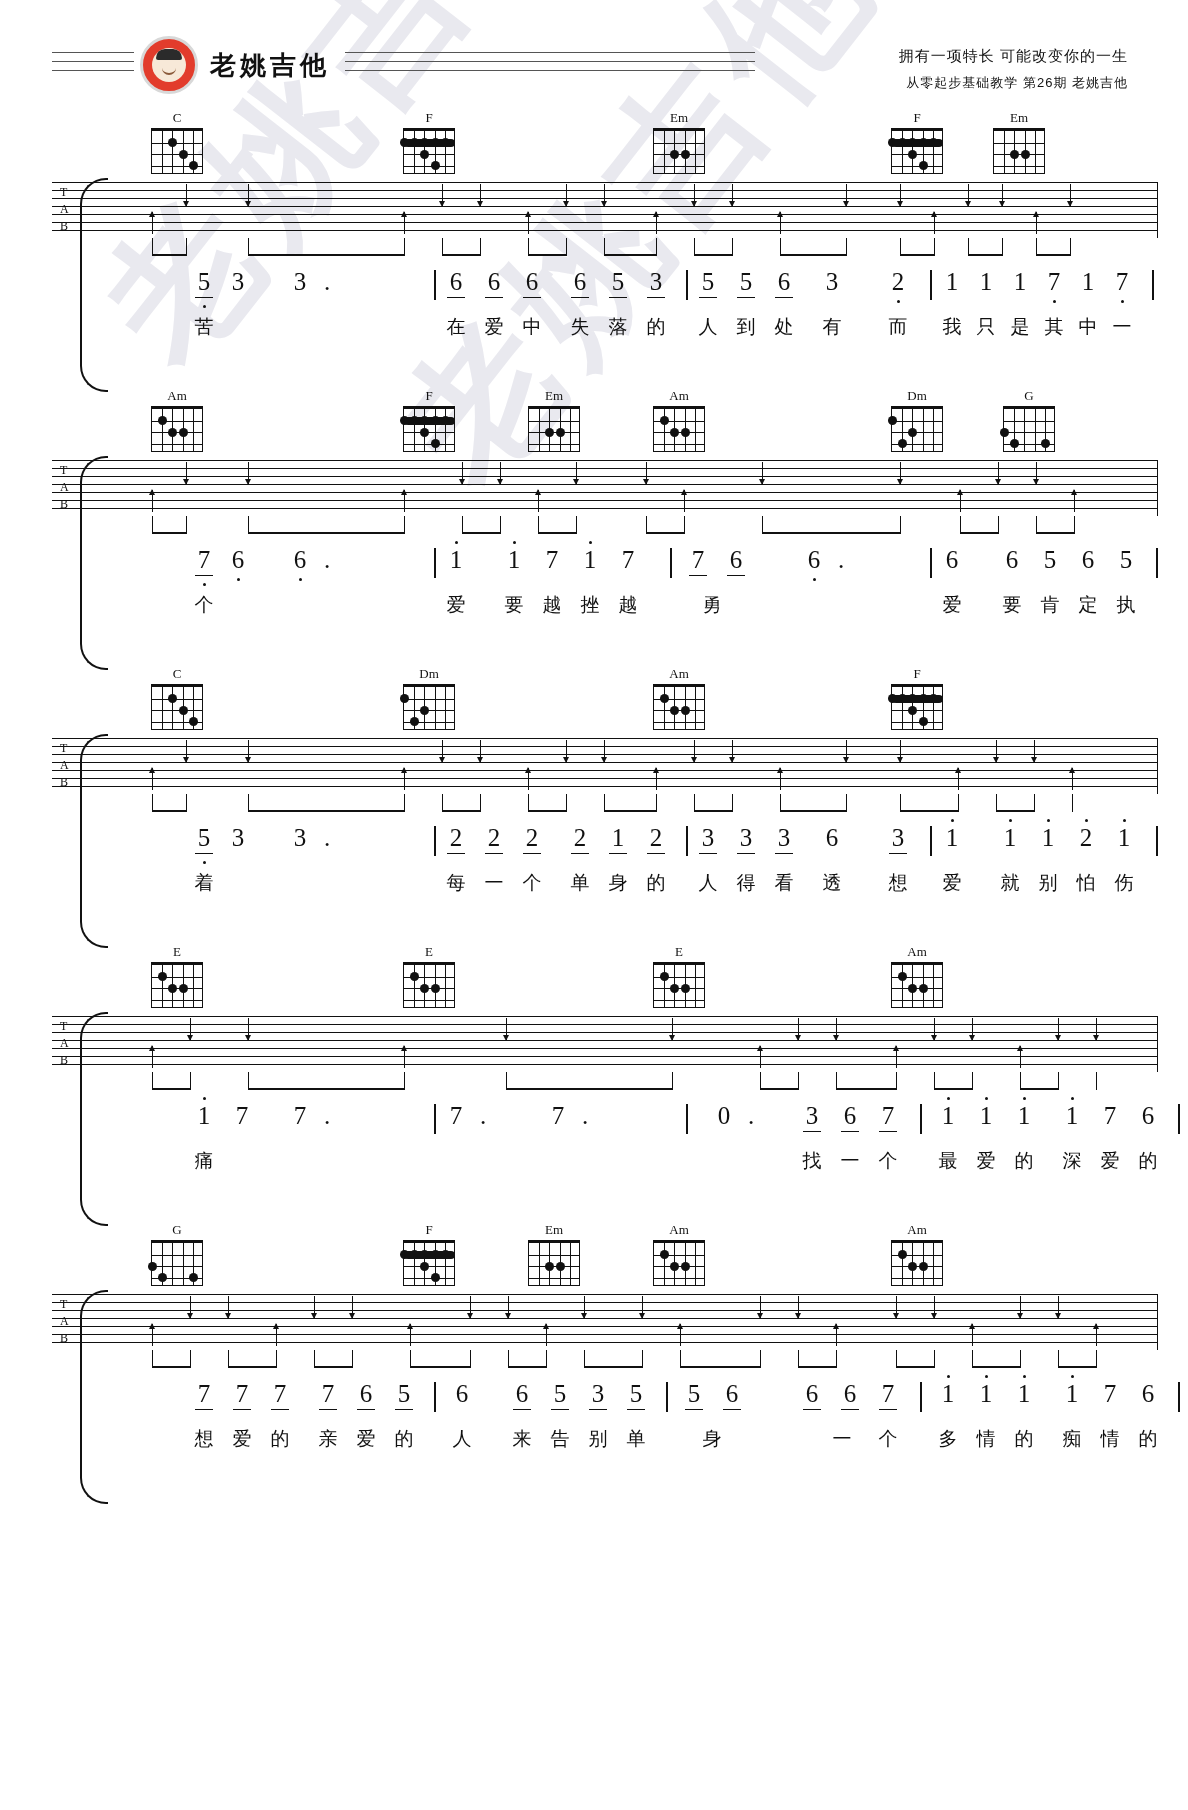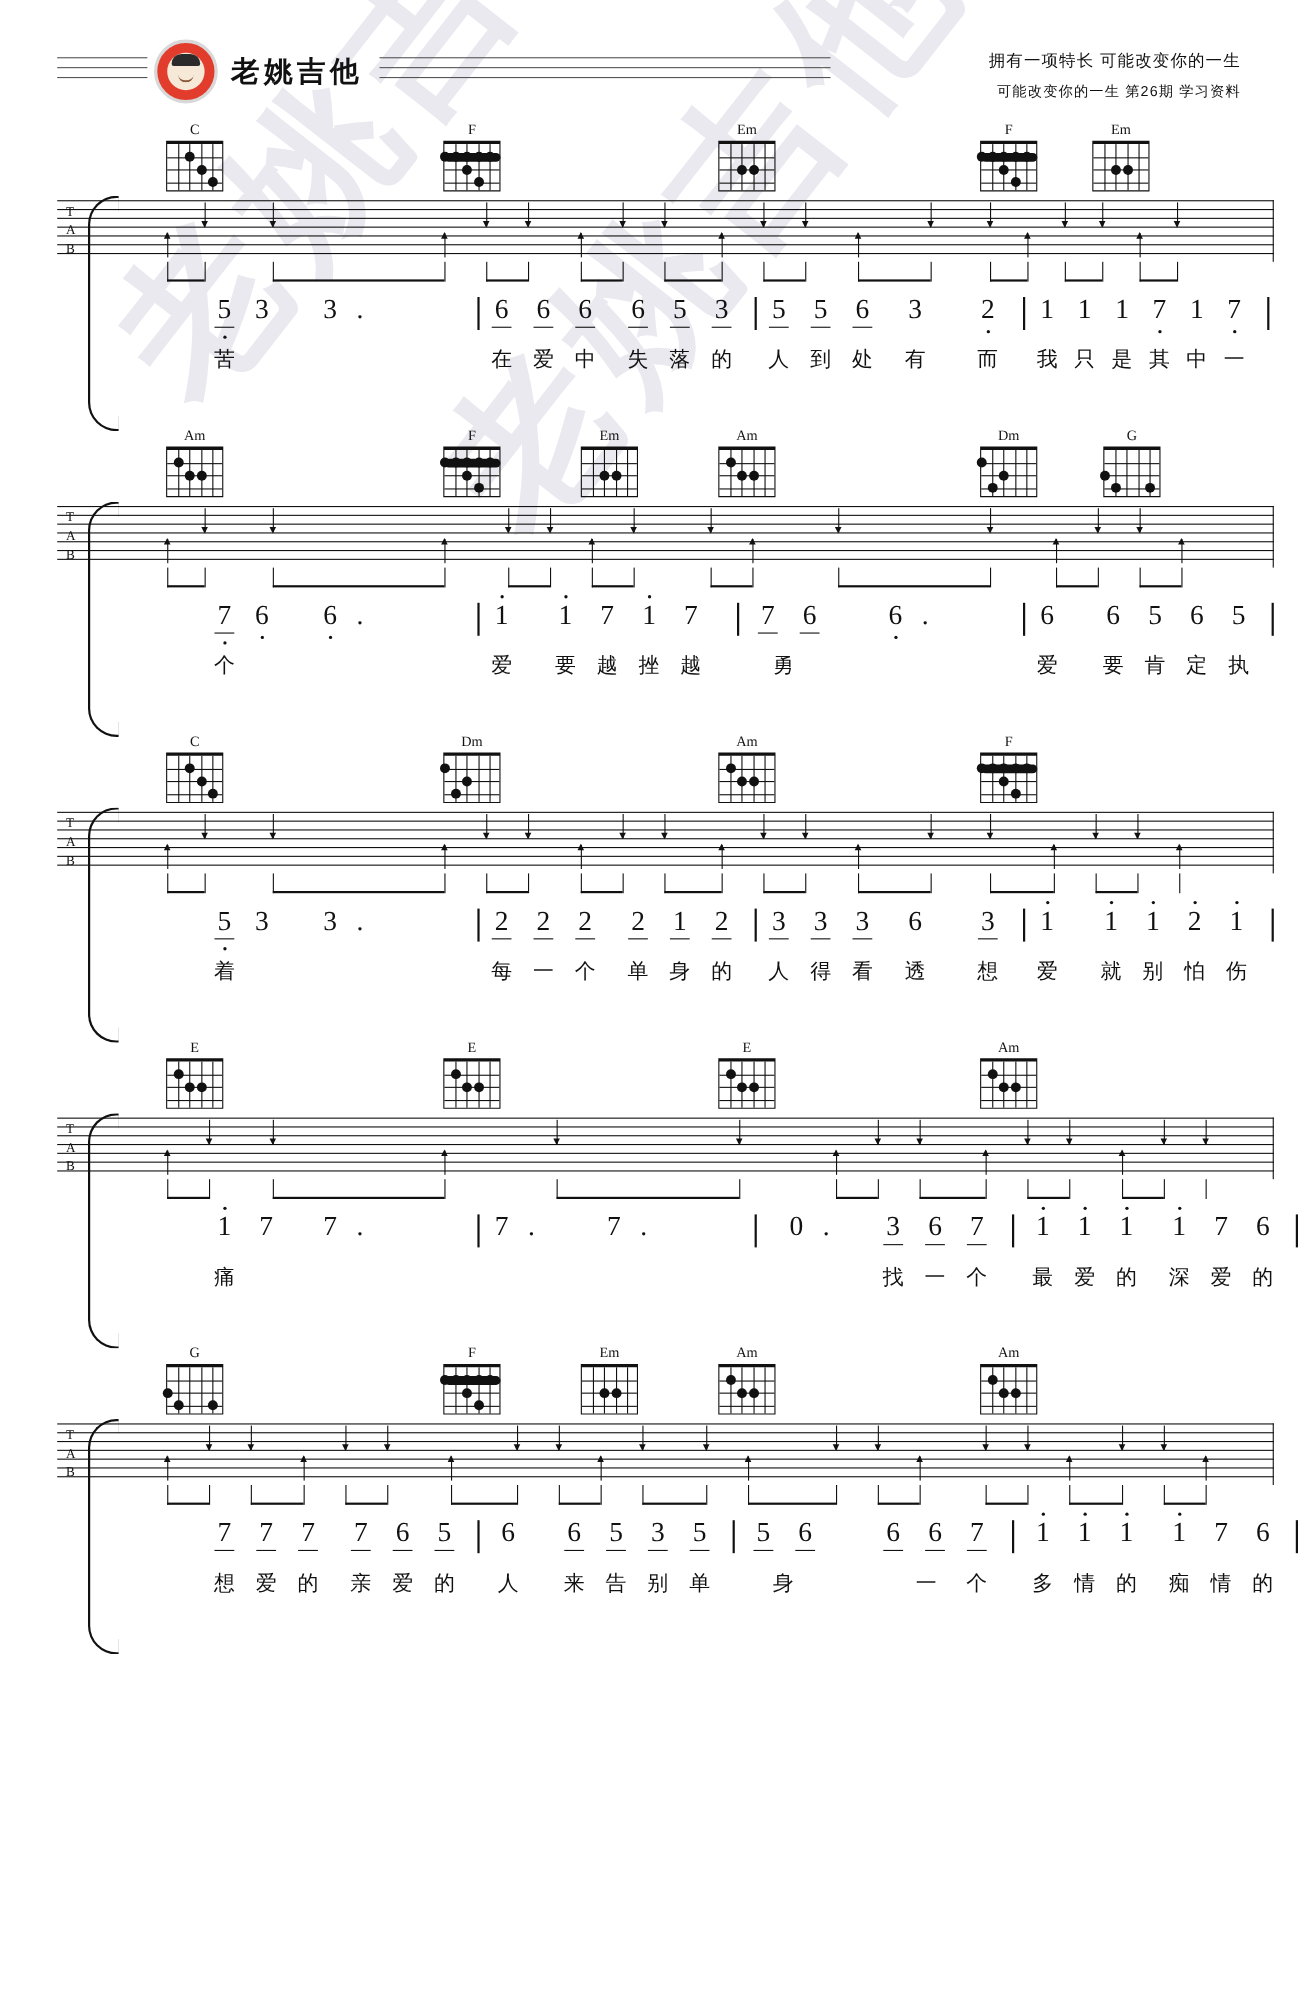--- a/index.html
+++ b/index.html
@@ -364,21 +364,21 @@
       <div class="face"></div>
     </div>
   <div class="brand-name">老姚吉他</div>
   <div class="rule-right">
       <div></div>
       <div></div>
       <div></div>
     </div>
   <div class="header-text">
     <div class="l1">拥有一项特长  可能改变你的一生</div>
-    <div class="l2">可能改变你的一生  第26期  学习资料</div>
+    <div class="l2">从零起步基础教学  第26期  老姚吉他</div>
   </div>
 </div>
 
 <div class="sheet" id="sheet">
     <div class="system">
       <div class="chords">
         <div class="chord" style="left: 148px;">
           <div class="name">C</div>
           <div class="grid">
             <div class="v" style="left: 10.2px;"></div>

